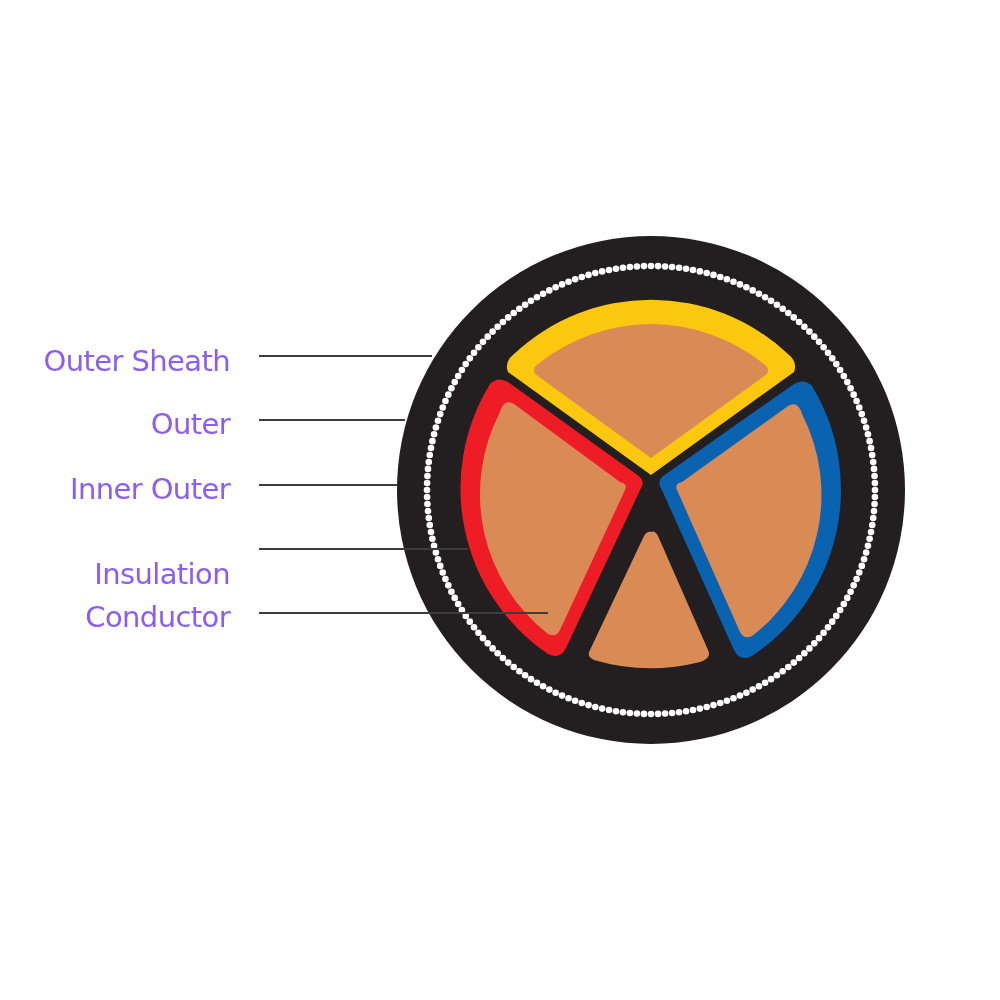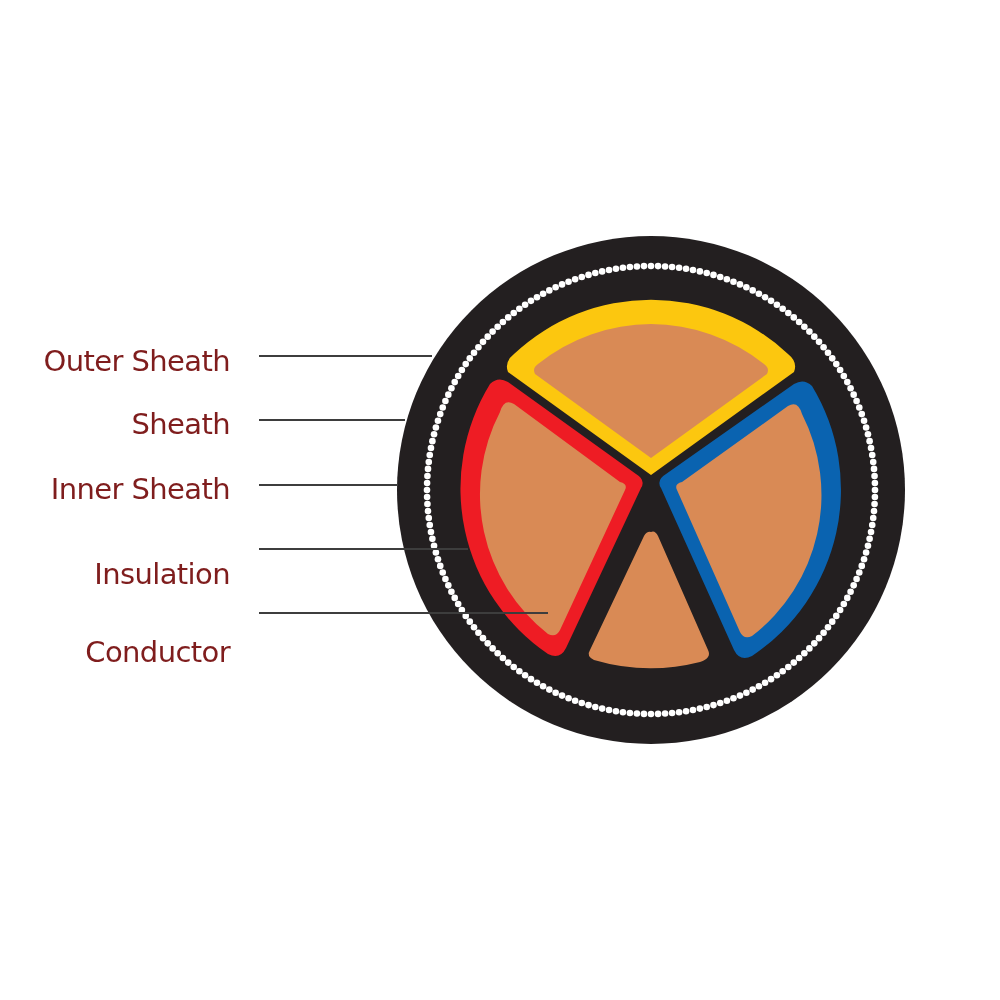--- a/index.html
+++ b/index.html
@@ -1,28 +1,28 @@
 <!DOCTYPE html>
 <html><head>
 <meta charset="utf-8">
 <style>
   html, body { margin:0; padding:0; background:#ffffff; }
   body { width:1000px; height:1000px; position:relative; overflow:hidden; font-family:"DejaVu Sans", sans-serif; }
-  .label { position:absolute; right:770px; font-size:29px; color:#7f1d1d; letter-spacing:-0.6px; white-space:nowrap; line-height:1; }
+  .label { position:absolute; right:770px; font-size:29px; color:#8b5cf6; letter-spacing:-0.6px; white-space:nowrap; line-height:1; }
   .leader { position:absolute; left:259px; height:2px; background:#3d3d3d; }
   svg.cable { position:absolute; left:0; top:0; }
 </style>
 </head>
 <body>
 
 <div class="label" style="top:347px">Outer Sheath</div>
-<div class="label" style="top:410px">Sheath</div>
-<div class="label" style="top:475px">Inner Sheath</div>
+<div class="label" style="top:410px">Outer</div>
+<div class="label" style="top:475px">Inner Outer</div>
 <div class="label" style="top:560px">Insulation</div>
-<div class="label" style="top:638px">Conductor</div>
+<div class="label" style="top:603px">Conductor</div>
 
 <svg class="cable" width="1000" height="1000" viewBox="0 0 1000 1000">
   <defs>
     <pattern id="strands" x="0" y="0" width="22" height="19" patternUnits="userSpaceOnUse">
       <rect width="22" height="19" fill="#f7d9bd"></rect>
       <circle cx="11" cy="0" r="10.4" fill="#d98a55"></circle>
       <circle cx="11" cy="19" r="10.4" fill="#d98a55"></circle>
       <circle cx="0" cy="9.5" r="10.4" fill="#d98a55"></circle>
       <circle cx="22" cy="9.5" r="10.4" fill="#d98a55"></circle>
     </pattern>

